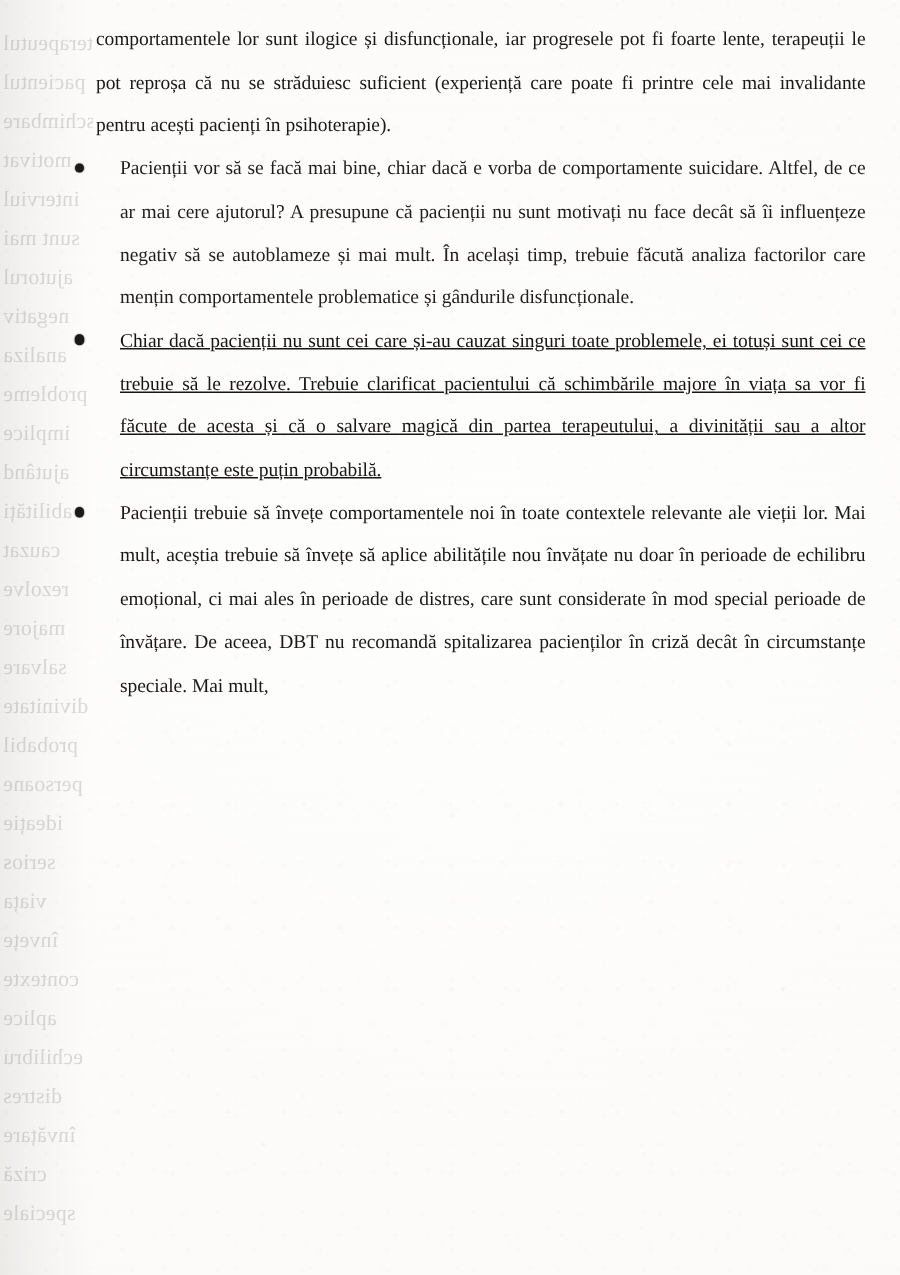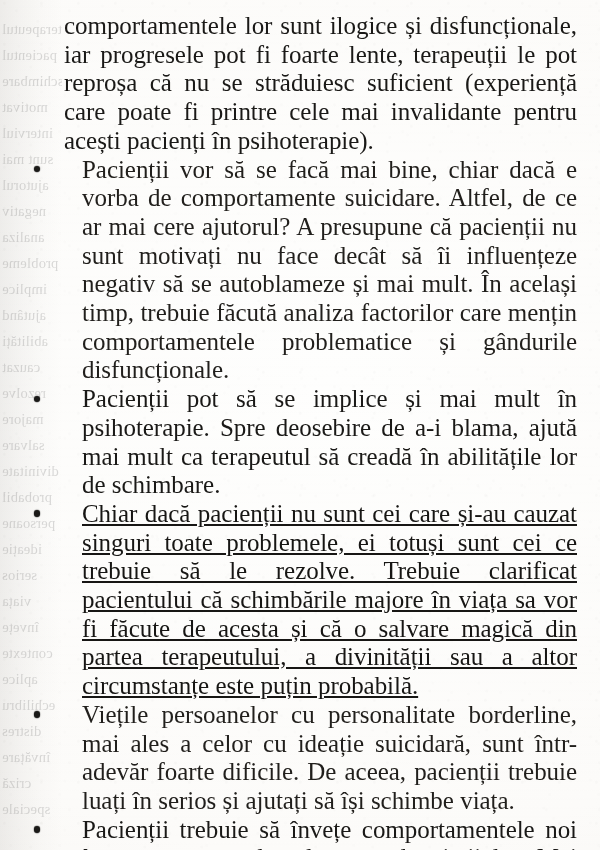--- a/index.html
+++ b/index.html
@@ -84,33 +84,34 @@
   #text-column {
     position: absolute;
     left: 0; top: 0;
     width: 600px;
   }
 
   .para {
     position: relative;
     margin: 0;
     padding: 0 23px 0 64px;
-    font-size: 25px;
+    font-size: 13px;
     line-height: 28.7px;
     text-align: justify;
     text-justify: inter-word;
     letter-spacing: -0.05px;
     word-spacing: .15px;
     -webkit-font-smoothing: antialiased;
   }
   .para.continuation {
     padding-left: 64px;
   }
   .para.bulleted {
-    padding-left: 82px;
+    padding-left: 64px;
+    margin-left: 16px;
   }
   .para .bullet {
     position: absolute;
     left: 34px;
     top: 10.5px;
     width: 6.4px;
     height: 6.4px;
     border-radius: 50%;
     background: #201f1d;
     box-shadow: 0 0 .7px .4px rgba(32,31,29,.45);
@@ -194,32 +195,27 @@
       <span class="ptext">comportamentele lor sunt ilogice și disfuncționale, iar progresele pot fi foarte lente, terapeuții le pot reproșa că nu se străduiesc suficient (experiență care poate fi printre cele mai invalidante pentru acești pacienți în psihoterapie).</span>
     </p>
 
     <p class="para bulleted ink-b" style="margin-top:0px;">
       <span class="bullet" style="background: rgb(27, 26, 24);"></span>
       <span class="ptext">Pacienții vor să se facă mai bine, chiar dacă e vorba de comportamente suicidare. Altfel, de ce ar mai cere ajutorul? A presupune că pacienții nu sunt motivați nu face decât să îi influențeze negativ să se autoblameze și mai mult. În același timp, trebuie făcută analiza factorilor care mențin comportamentele problematice și gândurile disfuncționale.</span>
     </p>
 
     <p class="para bulleted ink-a">
       <span class="bullet" style="background: rgb(27, 26, 24);"></span>
-      <span class="ptext">Pacienții pot să se implice și mai mult în psihoterapie. Spre deosebire de a-i blama, ajută mai mult ca terapeutul să creadă în abilitățile lor de schimbare.</span>
     </p>
 
     <p class="para bulleted ink-c">
       <span class="bullet" style="background: rgb(27, 26, 24);"></span>
       <span class="ptext">Chiar dacă pacienții nu sunt cei care și-au cauzat singuri toate problemele, ei totuși sunt cei ce trebuie să le rezolve. Trebuie clarificat pacientului că schimbările majore în viața sa vor fi făcute de acesta și că o salvare magică din partea terapeutului, a divinității sau a altor circumstanțe este puțin probabilă.</span>
     </p>
 
-    <p class="para bulleted ink-b">
-      <span class="bullet" style="background: rgb(27, 26, 24);"></span>
-      <span class="ptext">Viețile persoanelor cu personalitate borderline, mai ales a celor cu ideație suicidară, sunt într-adevăr foarte dificile. De aceea, pacienții trebuie luați în serios și ajutați să își schimbe viața.</span>
-    </p>
 
     <p class="para bulleted ink-a">
       <span class="bullet" style="background: rgb(27, 26, 24);"></span>
       <span class="ptext">Pacienții trebuie să învețe comportamentele noi în toate contextele relevante ale vieții lor. Mai mult, aceștia trebuie să învețe să aplice abilitățile nou învățate nu doar în perioade de echilibru emoțional, ci mai ales în perioade de distres, care sunt considerate în mod special perioade de învățare. De aceea, DBT nu recomandă spitalizarea pacienților în criză decât în circumstanțe speciale. Mai mult,</span>
     </p>
 
   </div>
 
   <div id="paper-grain"></div>
   <div id="scan-banding"></div>

